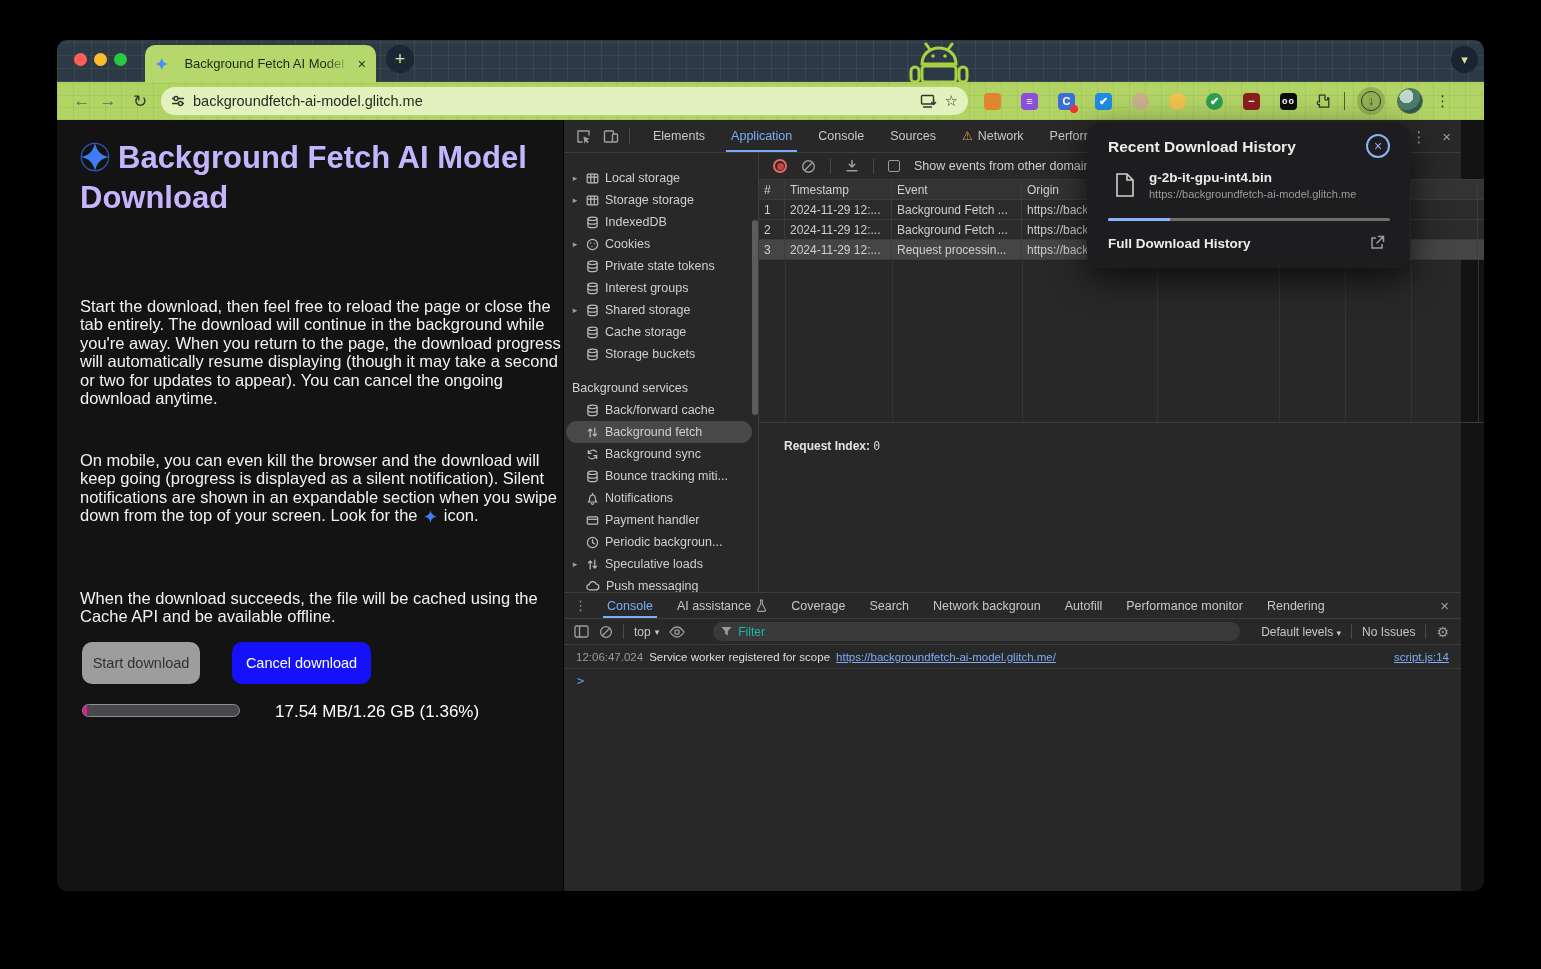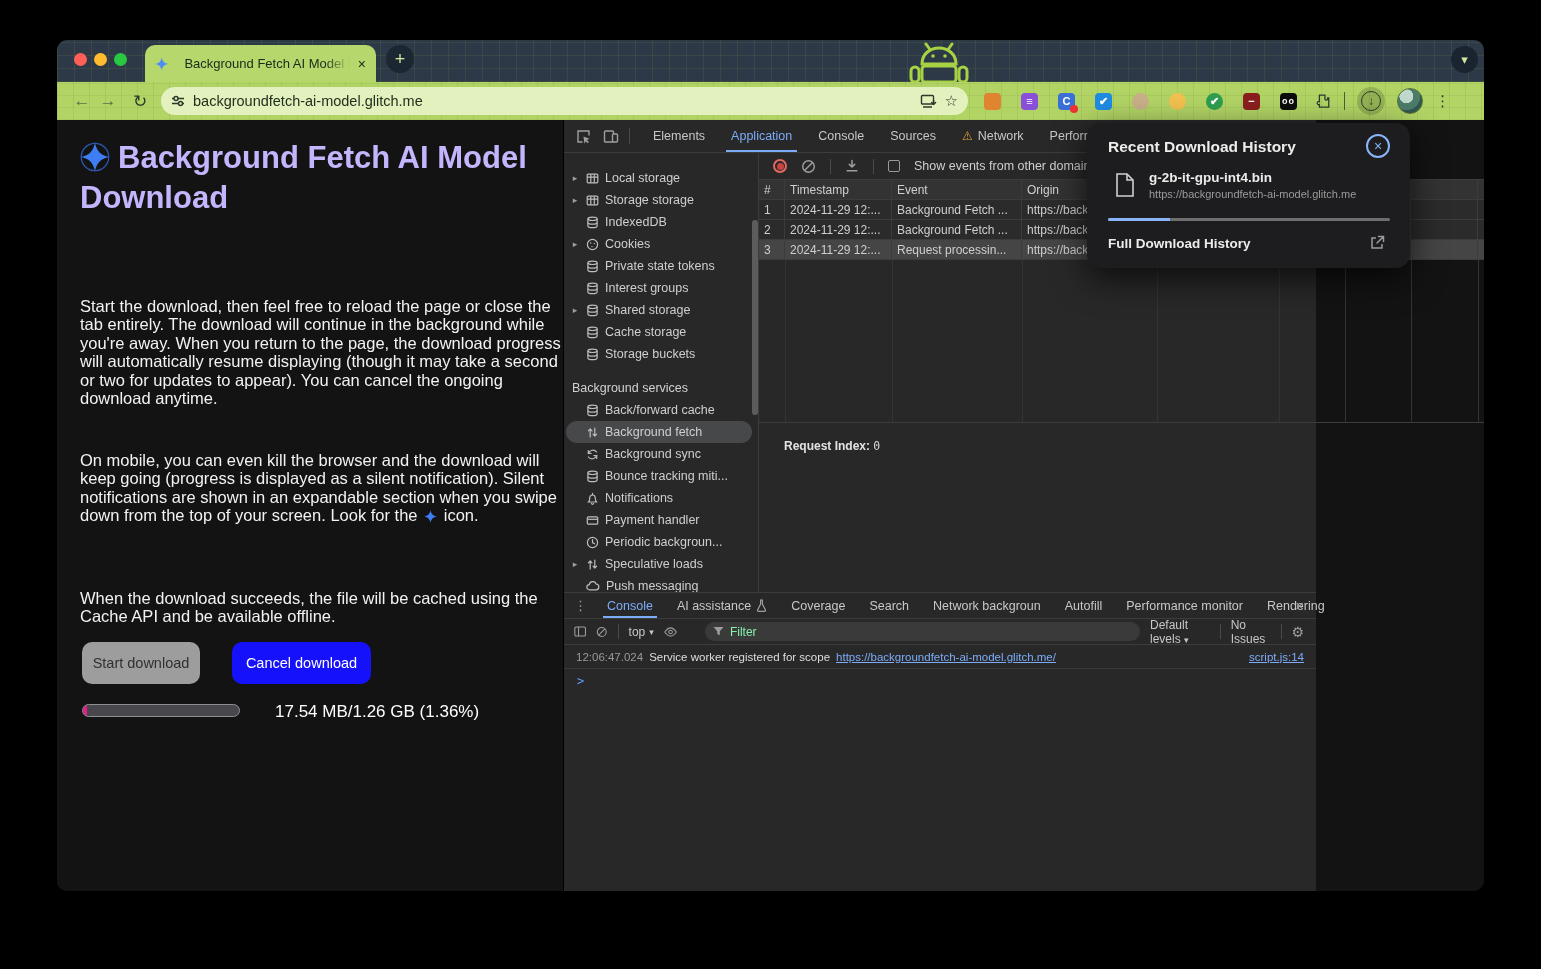--- a/index.html
+++ b/index.html
@@ -55,21 +55,21 @@
   #p1{top:160px;} #p2{top:314px;} #p3{top:452px;}
   #btn-start{left:25px;top:522px;width:118px;height:42px;background:#9d9d9d;border:none;border-radius:10px;
     font-size:14.5px;color:#303030;}
   #btn-cancel{left:175px;top:522px;width:139px;height:42px;background:#1512fb;border:none;border-radius:10px;
     font-size:14.5px;color:#fff;}
   #page-progress{left:25px;top:584px;width:158px;height:13px;border:1px solid #8f8f93;border-radius:7px;
     background:#48484c;overflow:hidden;}
   #page-progress .fill{height:100%;background:#e0218a;border-radius:7px 0 0 7px;}
   #progress-text{left:218px;top:582px;font-size:17px;color:#fff;}
   
-  #devtools{width:753px;height:100%;background:#282828;position:relative;color:#c7c7c7;
+  #devtools{width:898px;height:100%;background:#282828;position:relative;color:#c7c7c7;
     border-left:1px solid #000;}
   #dt-tabbar{left:0;top:0;width:100%;height:33px;border-bottom:1px solid #3c3c3c;display:flex;align-items:center;}
   .dt-toolicon{margin-left:12px;display:flex;align-items:center;}
   #dt-tabbar .sep{width:1px;height:16px;background:#4a4a4a;margin:0 10px;}
   #dt-tabs{display:flex;height:100%;align-items:stretch;overflow:hidden;width:560px;}
   .dt-tab{display:flex;align-items:center;gap:5px;padding:0 13px;font-size:12.5px;color:#c7c7c7;position:relative;white-space:nowrap;}
   .dt-tab.sel{color:#7cacf8;}
   .dt-tab.sel::after{content:"";position:absolute;left:8px;right:8px;bottom:0;height:2px;background:#7cacf8;}
   .warn{color:#e8a33d;font-size:12px;}
   #dt-topicons{position:absolute;right:10px;top:0;height:33px;display:flex;align-items:center;gap:16px;color:#9e9e9e;}
@@ -106,21 +106,21 @@
   #drawer{left:0;top:472px;width:100%;height:299px;border-top:1px solid #3c3c3c;}
   #drawer-tabbar{height:26px;display:flex;align-items:center;border-bottom:1px solid #3c3c3c;position:relative;}
   #drawer-dots{color:#9e9e9e;font-size:13px;margin:0 8px 0 10px;}
   .dr-tab{padding:0 12px;font-size:12.5px;color:#c7c7c7;height:100%;display:flex;align-items:center;gap:5px;position:relative;white-space:nowrap;}
   .dr-tab.sel{color:#7cacf8;}
   .dr-tab.sel::after{content:"";position:absolute;left:8px;right:8px;bottom:0;height:2px;background:#7cacf8;}
   #drawer-close{position:absolute;right:12px;color:#9e9e9e;font-size:15px;}
   #console-toolbar{height:26px;display:flex;align-items:center;border-bottom:1px solid #3c3c3c;gap:10px;padding-left:10px;}
   #ctx-select{font-size:12px;color:#c7c7c7;display:flex;align-items:center;gap:4px;}
   #filter-pill{width:527px;height:19px;background:#3a3a3a;border-radius:10px;display:flex;align-items:center;
-    gap:6px;padding:0 8px;color:#86efac;font-size:12px;margin-left:18px;}
+    gap:6px;padding:0 8px;color:#14b8a6;font-size:12px;margin-left:18px;}
   #ct-right{margin-left:auto;display:flex;align-items:center;gap:10px;padding-right:12px;font-size:12px;color:#c7c7c7;}
   .ct-sep{width:1px;height:15px;background:#4a4a4a;}
   #log-row{height:24px;display:flex;align-items:center;border-bottom:1px solid #383838;
     font-family:"DejaVu Sans Mono",monospace;font-size:11.5px;padding:0 12px;gap:6px;}
   #log-time{color:#9a9a9a;}
   #log-msg{color:#dedede;}
   a.cons-link{color:#7cacf8;text-decoration:underline;}
   #log-src{margin-left:auto;}
   #prompt-row{height:24px;display:flex;align-items:center;padding:0 13px;}
   #prompt-chev{color:#5f9ef7;font-size:12px;font-family:"DejaVu Sans Mono",monospace;}

